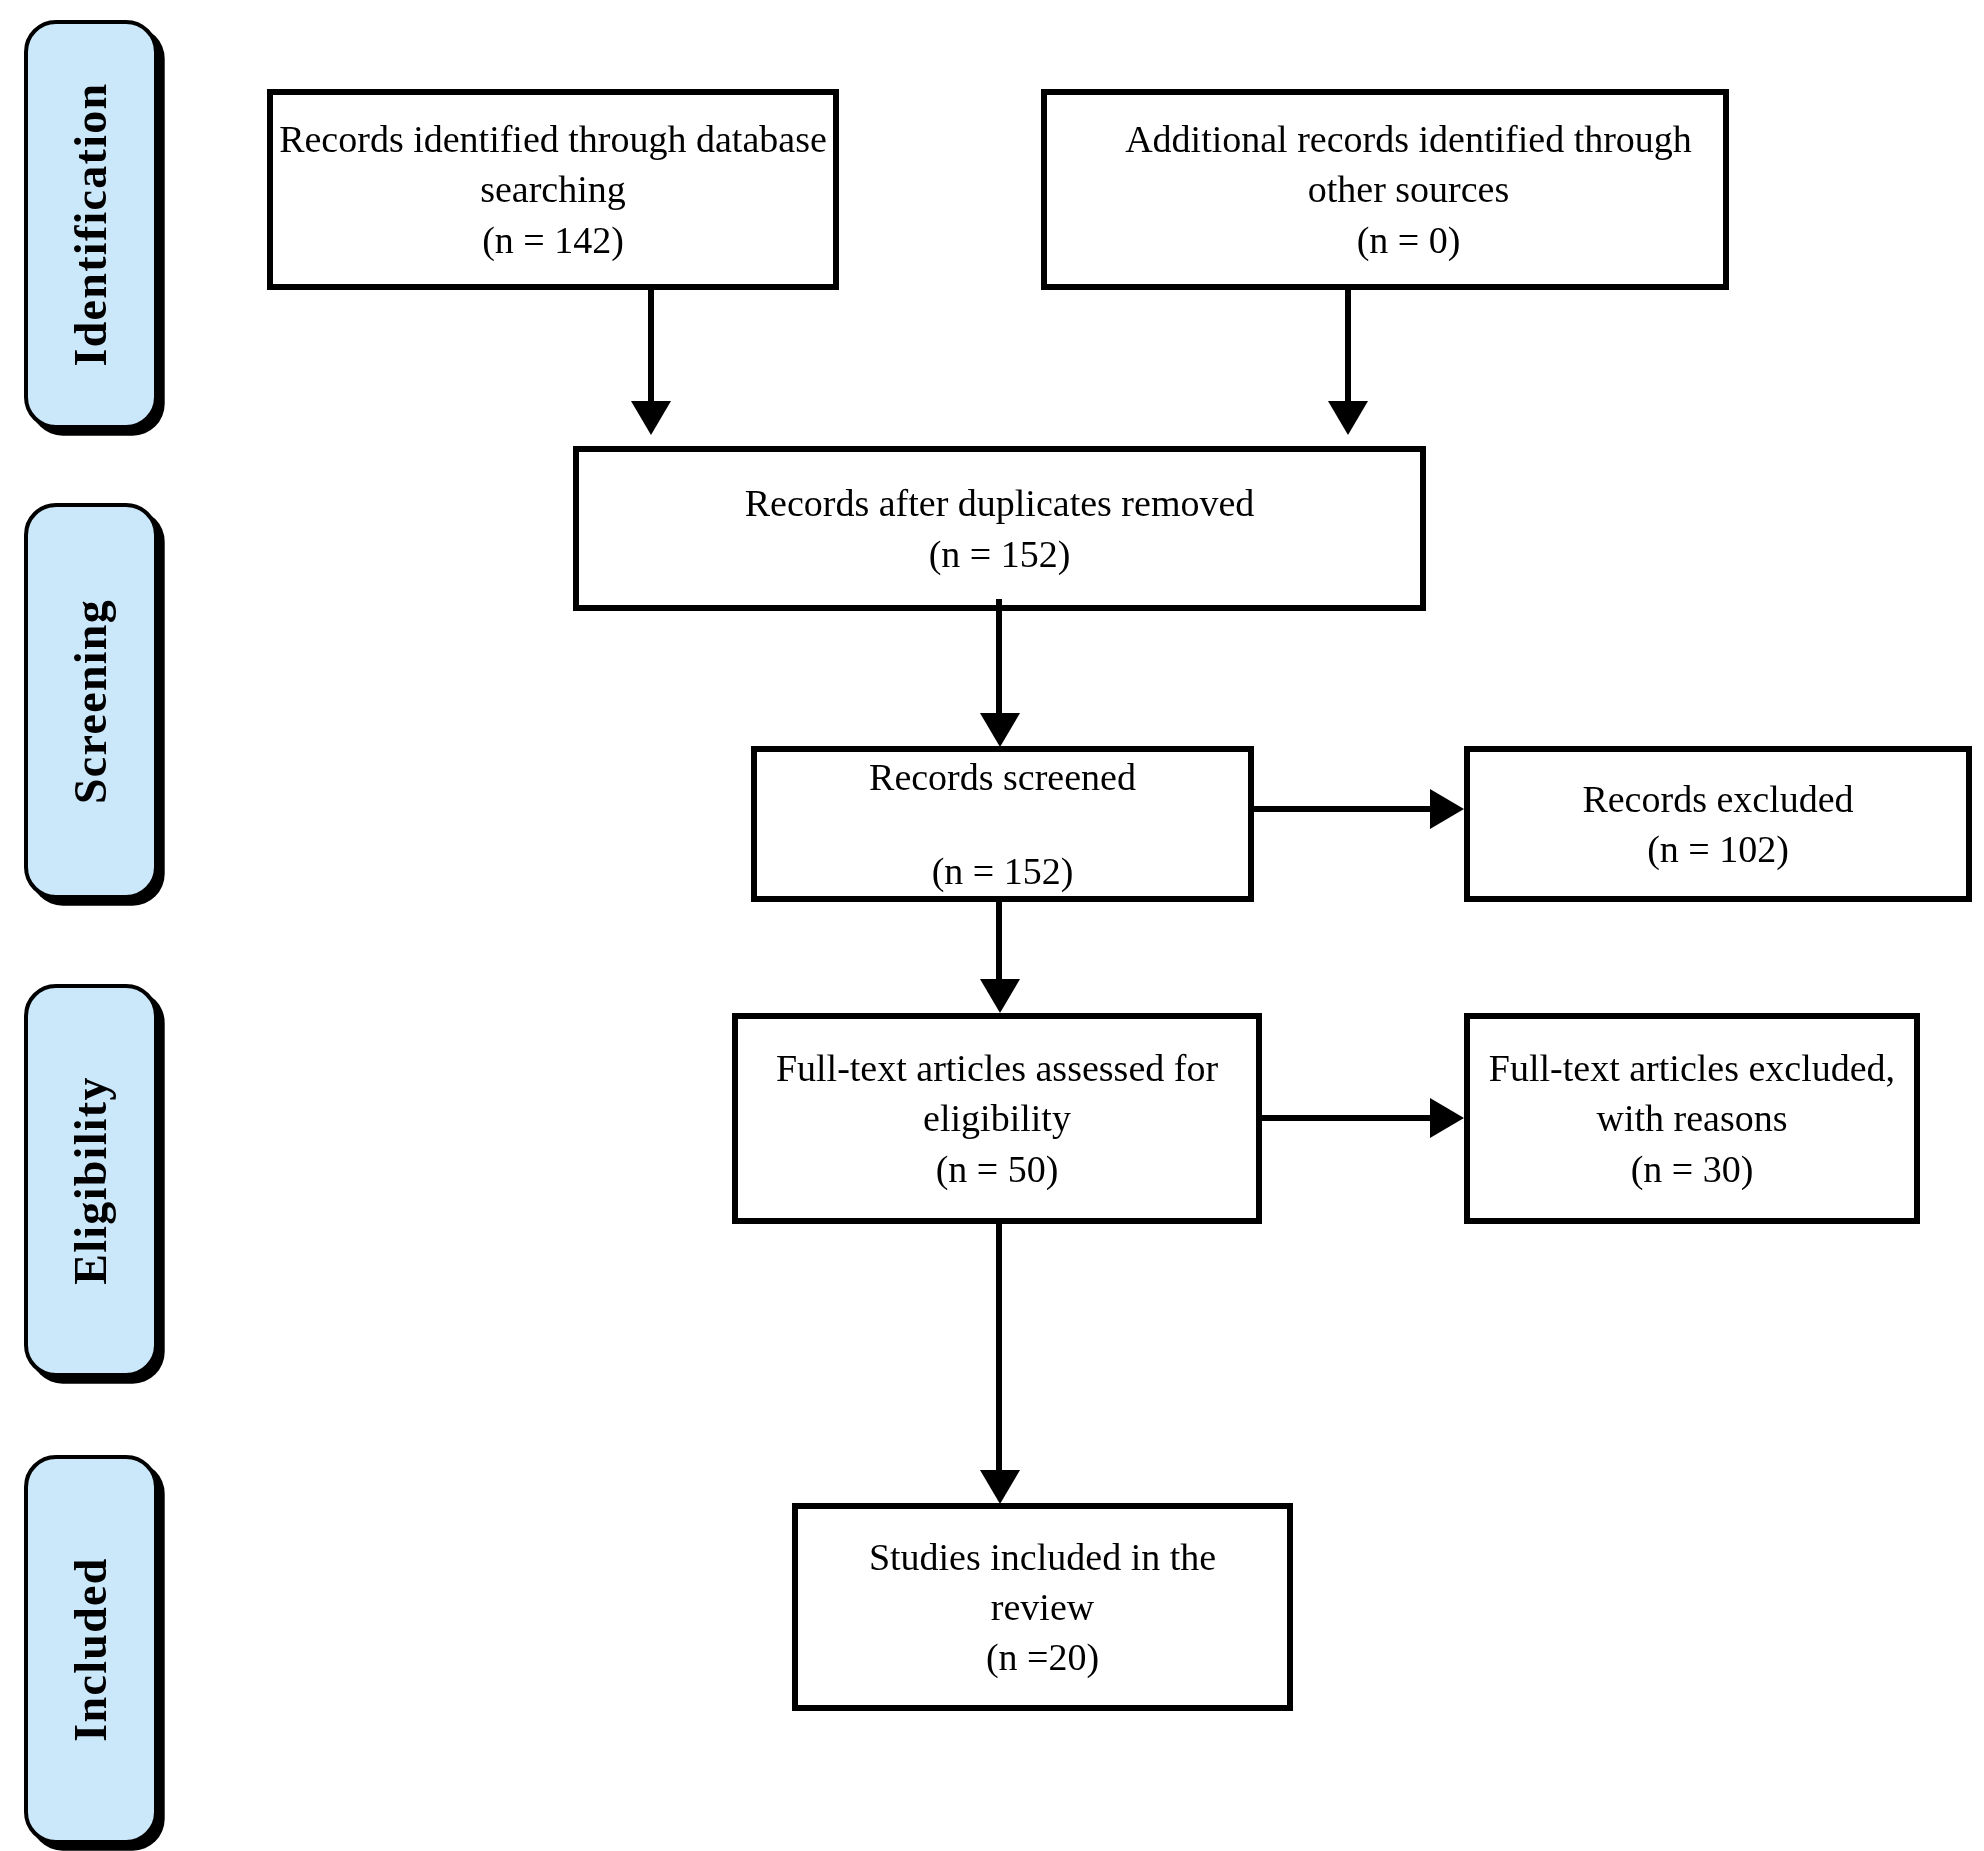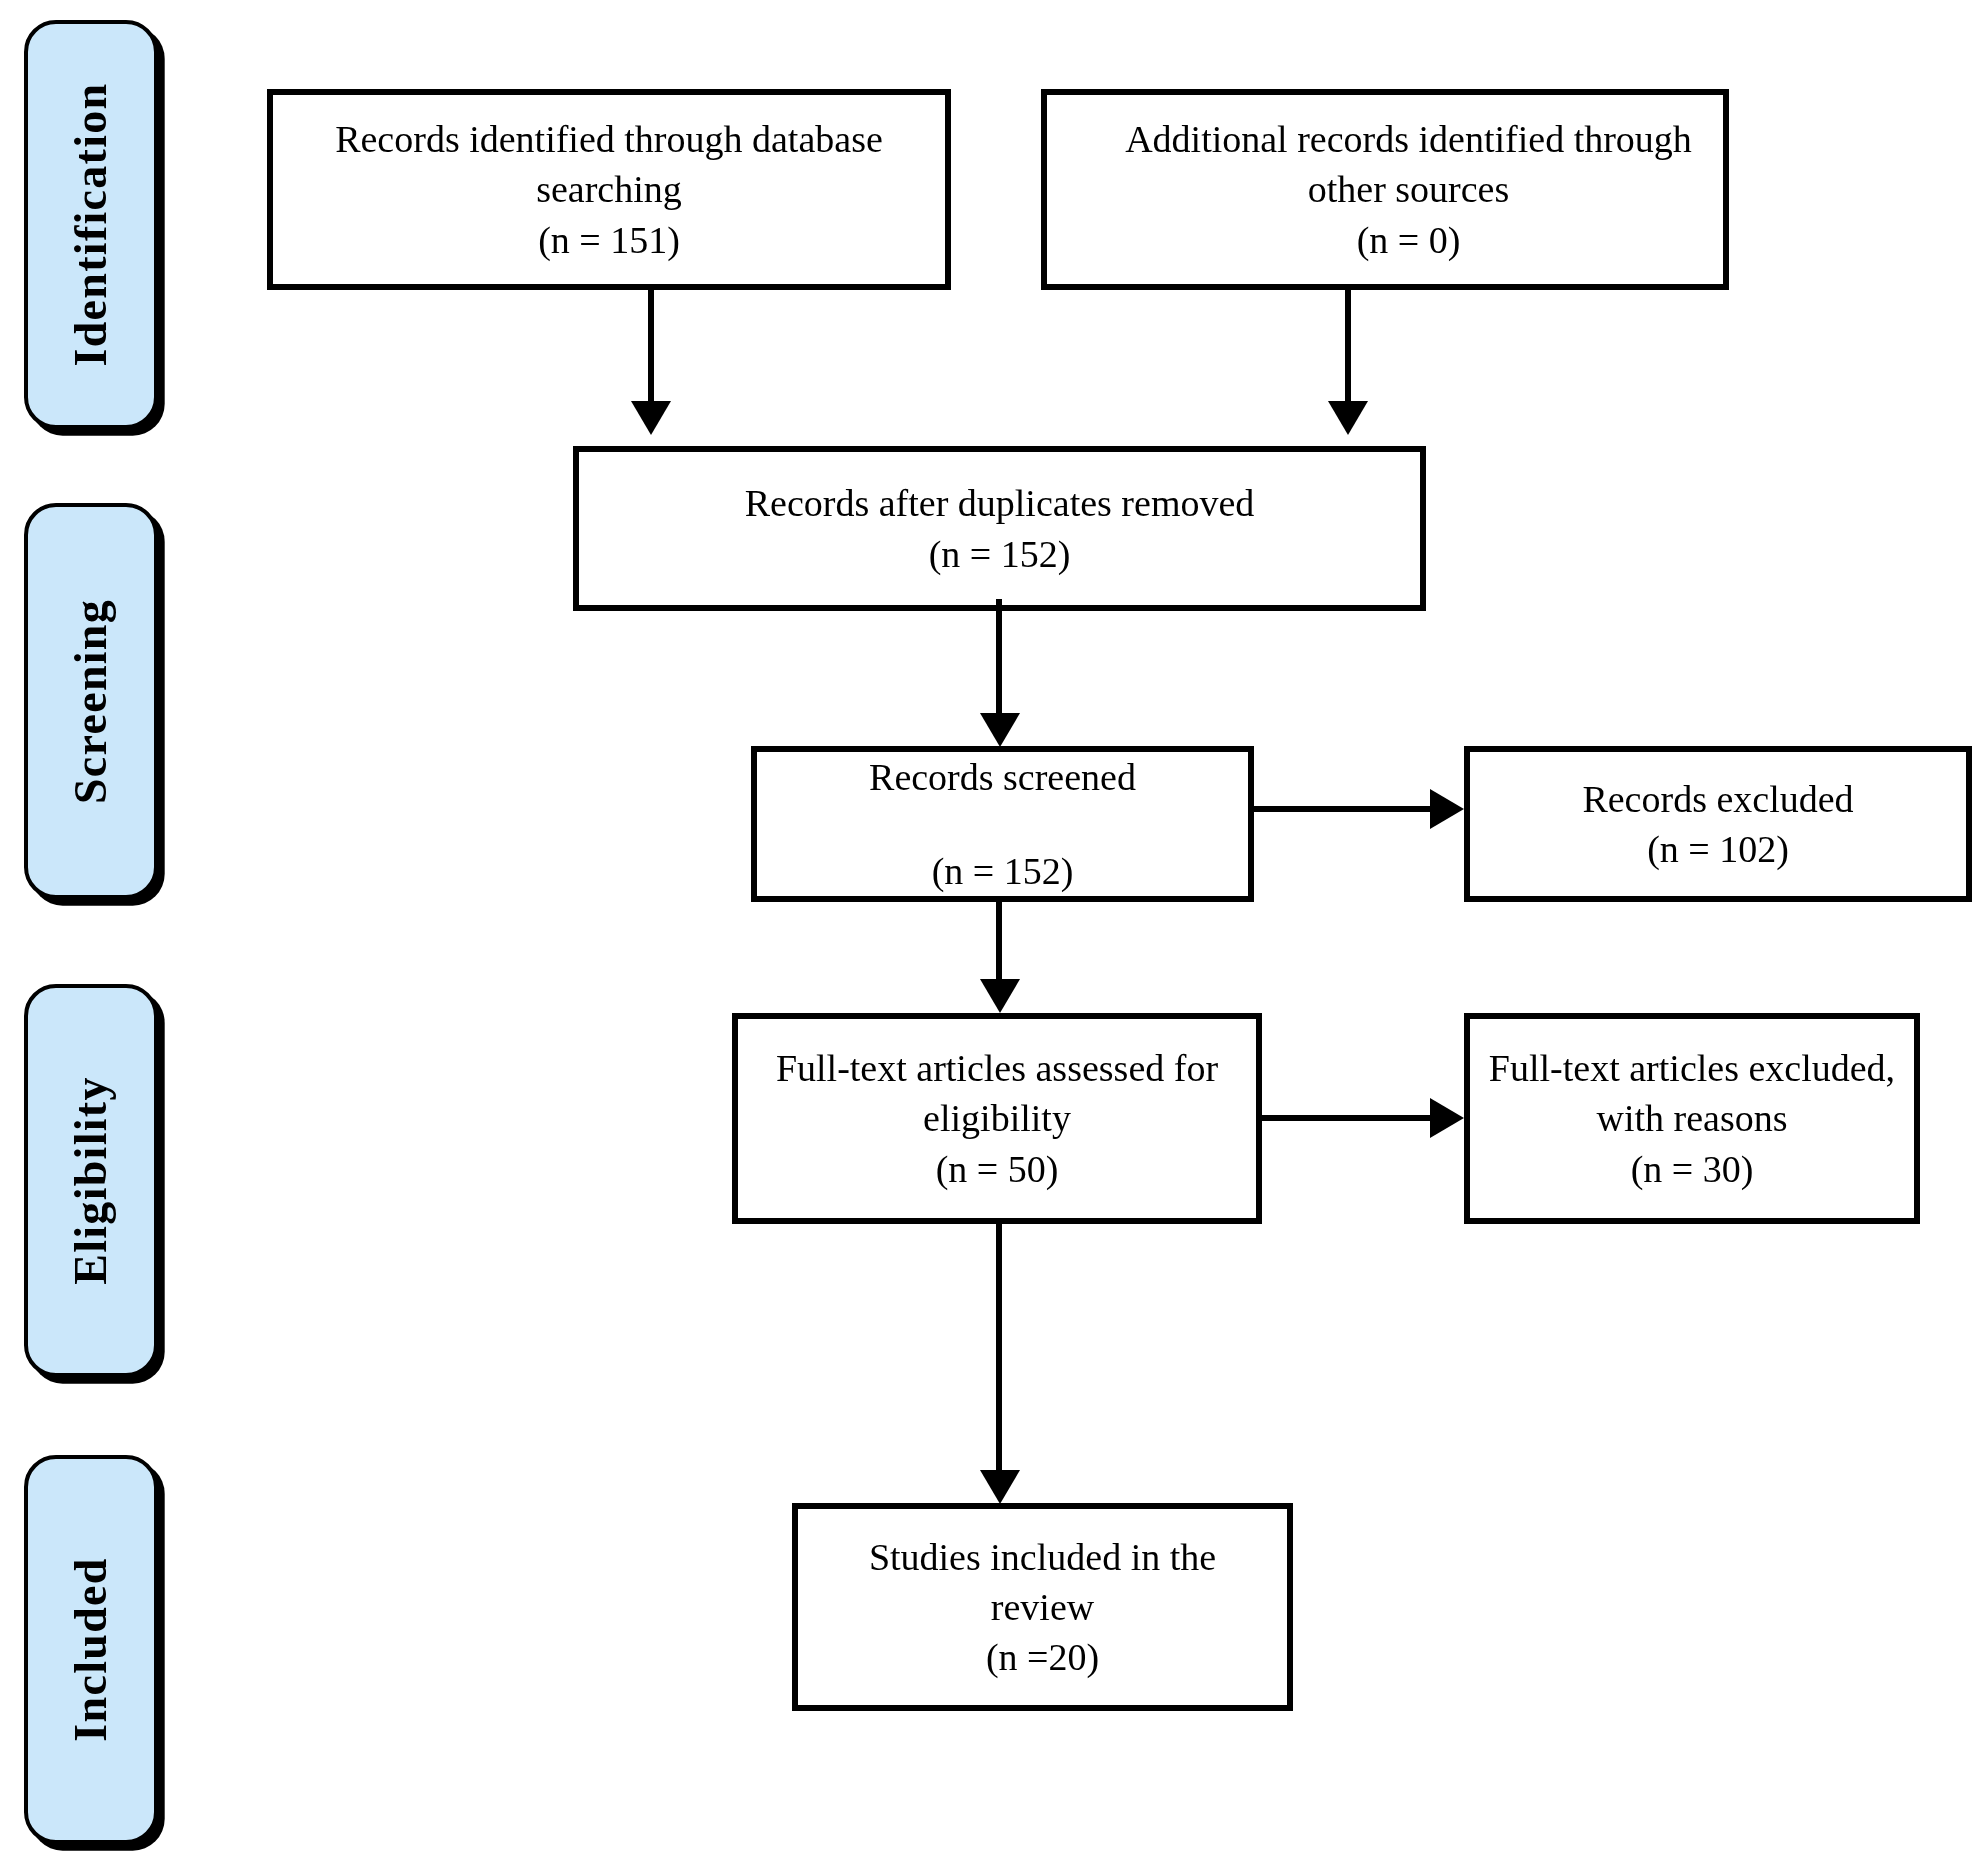--- a/index.html
+++ b/index.html
@@ -67,24 +67,24 @@
   <div class="stage" style="top:503px;height:396px;">
     <span>Screening</span>
   </div>
   <div class="stage" style="top:984px;height:393px;">
     <span>Eligibility</span>
   </div>
   <div class="stage" style="top:1455px;height:389px;">
     <span>Included</span>
   </div>
 
-  <div class="flow-box" style="left:267px;top:89px;width:684px;height:201px;">
+  <div class="flow-box" style="left:267px;top:89px;width:572px;height:201px;">
     <span class="line">Records identified through database</span>
     <span class="line">searching</span>
-    <span class="line">(n = 151)</span>
+    <span class="line">(n = 142)</span>
   </div>
   <div class="flow-box" style="left:1041px;top:89px;width:688px;height:201px;padding-left:47px;">
     <span class="line">Additional records identified through</span>
     <span class="line">other sources</span>
     <span class="line">(n = 0)</span>
   </div>
 
   <div class="flow-box" style="left:573px;top:446px;width:853px;height:165px;">
     <span class="line">Records after duplicates removed</span>
     <span class="line">(n = 152)</span>

